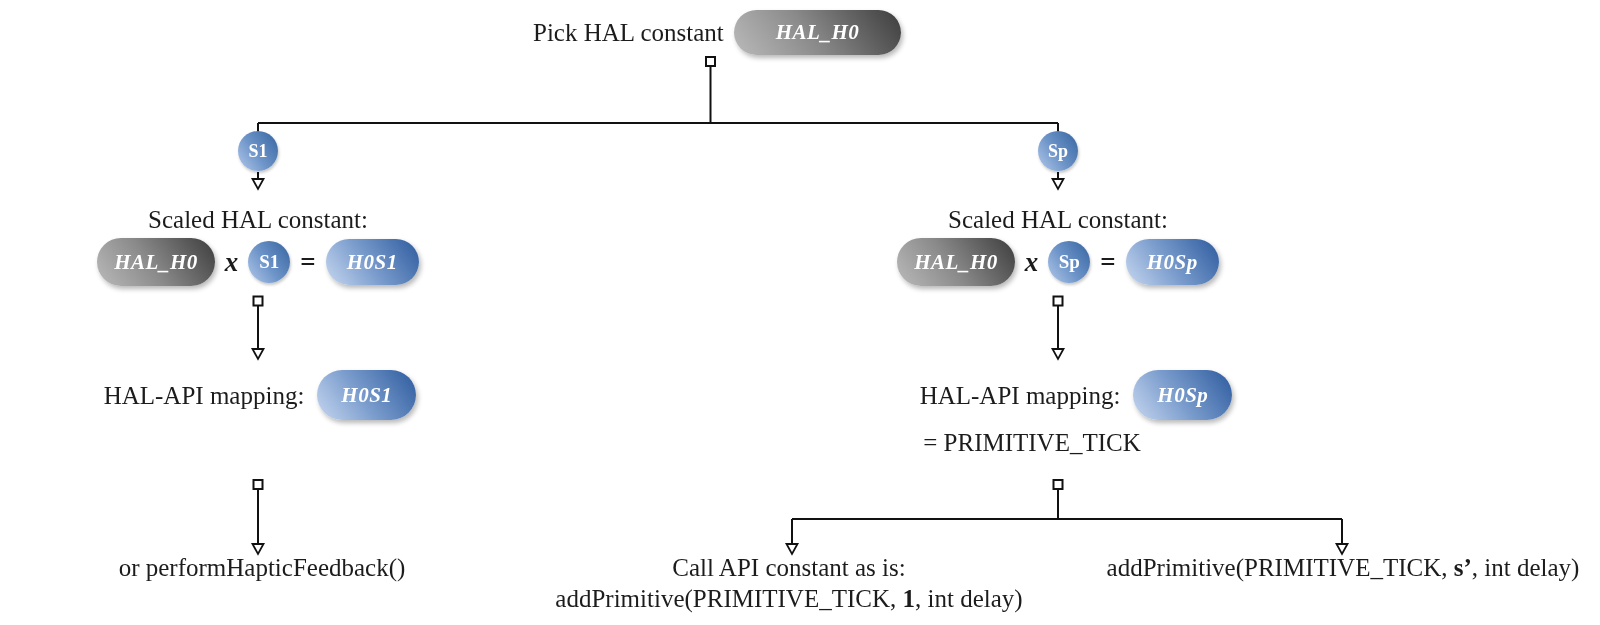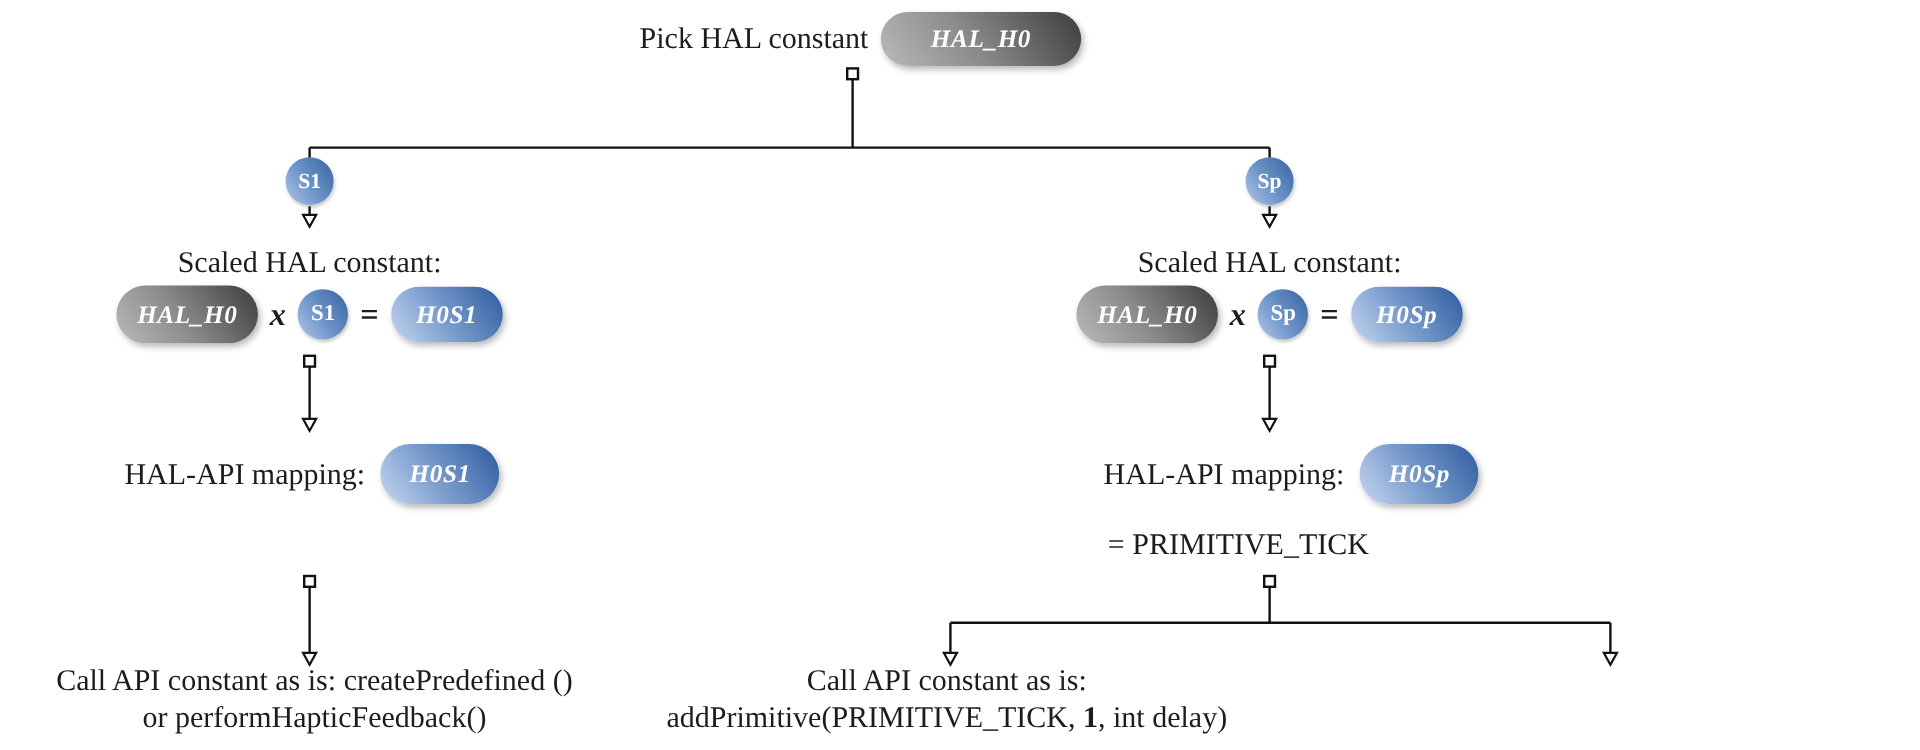--- a/index.html
+++ b/index.html
@@ -92,39 +92,39 @@
     <span class="op-x">x</span>
     <span class="badge inf">S1</span>
     <span class="op-eq">=</span>
     <span class="pill blue res">H0S1</span>
   </div>
   <div class="row" style="left:75px; top:369px; width:370px; height:52px; gap:13px;">
     <span class="txt" style="position:static;">HAL-API mapping:</span>
     <span class="pill blue map">H0S1</span>
   </div>
   <div class="txt" style="left:2px; top:552px; width:520px;">
-    <div class="pre">Call API constant as is: createPredefined ()</div>
     <div class="pre">or performHapticFeedback()</div>
   </div>
 
   <div class="txt" style="left:858px; top:204px; width:400px;">Scaled HAL constant:</div>
   <div class="row" style="left:853px; top:236px; width:410px; height:52px; gap:10px;">
     <span class="pill gray hal">HAL_H0</span>
     <span class="op-x">x</span>
     <span class="badge inf">Sp</span>
     <span class="op-eq">=</span>
     <span class="pill blue res">H0Sp</span>
   </div>
   <div class="row" style="left:876px; top:369px; width:400px; height:52px; gap:13px;">
     <span class="txt" style="position:static;">HAL-API mapping:</span>
     <span class="pill blue map">H0Sp</span>
   </div>
-  <div class="txt pre" style="left:832px; top:439px; width:400px;">= PRIMITIVE_TICK</div>
+  <div class="txt pre" style="left:832px; top:427px; width:400px;">= PRIMITIVE_TICK</div>
 
   <div class="txt" style="left:534px; top:552px; width:510px;">
     <div class="pre">Call API constant as is:</div>
     <div class="pre"><span>addPrimitive(PRIMITIVE_TICK, </span><span class="b">1</span><span>, int delay)</span></div>
   </div>
 
   <div class="txt" style="left:1086px; top:552px; width:514px;">
+    <div class="pre"><span>addPrimitive(PRIMITIVE_TICK, </span><span class="b">s’</span><span>, int delay)</span></div>
   </div>
 
 </div>
 
 </body></html>

